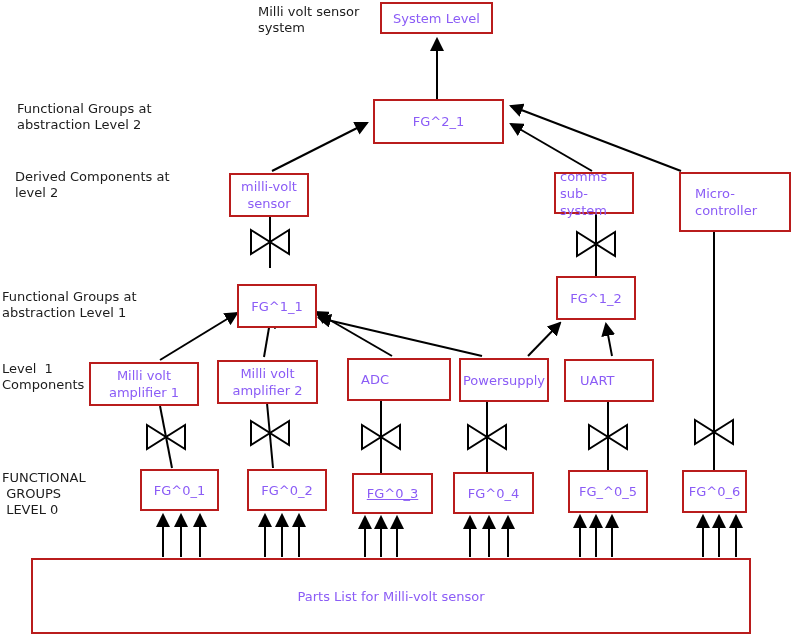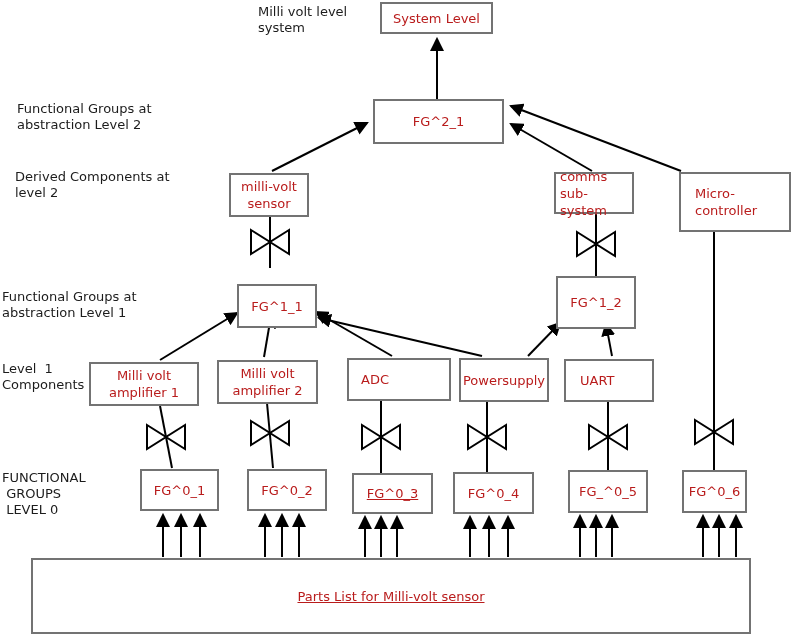--- a/index.html
+++ b/index.html
@@ -4,24 +4,24 @@
 <style>
   html,body{margin:0;padding:0;background:#ffffff;}
   #stage{
     position:relative;width:793px;height:638px;background:#ffffff;
     font-family:"DejaVu Sans","Liberation Sans",sans-serif;
     color:#1c1c1c;overflow:hidden;
   }
   #connectors{position:absolute;left:0;top:0;z-index:1;}
   .box{
     position:absolute;z-index:2;box-sizing:border-box;
-    background:#ffffff;border:2px solid #737373;
+    background:#ffffff;border:2px solid #b91c1c;
     display:flex;align-items:center;justify-content:center;
     text-align:center;font-size:13px;line-height:17px;
-    white-space:pre-wrap;color:#b91c1c;
+    white-space:pre-wrap;color:#8b5cf6;
   }
   .box.left{justify-content:flex-start;text-align:left;}
   .lbl{
     position:absolute;z-index:2;font-size:13px;line-height:16px;
     white-space:pre-wrap;color:#1c1c1c;
   }
 </style>
 </head>
 <body>
 
@@ -78,21 +78,21 @@
       <path d="M577,232 L596,244 L577,256 Z M615,232 L596,244 L615,256 Z"></path>
       <path d="M147,425 L166,437 L147,449 Z M185,425 L166,437 L185,449 Z"></path>
       <path d="M251,421 L270,433 L251,445 Z M289,421 L270,433 L289,445 Z"></path>
       <path d="M362,425 L381,437 L362,449 Z M400,425 L381,437 L400,449 Z"></path>
       <path d="M468,425 L487,437 L468,449 Z M506,425 L487,437 L506,449 Z"></path>
       <path d="M589,425 L608,437 L589,449 Z M627,425 L608,437 L627,449 Z"></path>
       <path d="M695,420 L714,432 L695,444 Z M733,420 L714,432 L733,444 Z"></path>
     </g>
   </svg>
 
-  <div class="lbl" style="left:258px;top:4px;">Milli volt level
+  <div class="lbl" style="left:258px;top:4px;">Milli volt sensor
 system</div>
   <div class="lbl" style="left:17px;top:101px;">Functional Groups at
 abstraction Level 2</div>
   <div class="lbl" style="left:15px;top:169px;">Derived Components at
 level 2</div>
   <div class="lbl" style="left:2px;top:289px;">Functional Groups at
 abstraction Level 1</div>
   <div class="lbl" style="left:2px;top:361px;">Level  1
 Components</div>
   <div class="lbl" style="left:2px;top:470px;">FUNCTIONAL
@@ -101,29 +101,29 @@
 
   <div class="box" style="left:380px;top:2px;width:113px;height:32px;">System Level</div>
   <div class="box" style="left:373px;top:99px;width:131px;height:45px;">FG^2_1</div>
   <div class="box" style="left:229px;top:173px;width:80px;height:44px;">milli-volt
 sensor</div>
   <div class="box left" style="left:554px;top:172px;width:80px;height:42px;padding-left:4px;">comms
 sub-system</div>
   <div class="box left" style="left:679px;top:172px;width:112px;height:60px;padding-left:14px;">Micro-
 controller</div>
   <div class="box" style="left:237px;top:268px;width:80px;height:44px;margin-top:16px;">FG^1_1</div>
-  <div class="box" style="left:556px;top:276px;width:80px;height:53px;">FG^1_2</div>
+  <div class="box" style="left:556px;top:276px;width:80px;height:44px;">FG^1_2</div>
   <div class="box" style="left:89px;top:362px;width:110px;height:44px;">Milli volt
 amplifier 1</div>
   <div class="box" style="left:217px;top:360px;width:101px;height:44px;">Milli volt
 amplifier 2</div>
   <div class="box left" style="left:347px;top:358px;width:104px;height:43px;padding-left:12px;">ADC</div>
   <div class="box" style="left:459px;top:358px;width:90px;height:44px;">Powersupply</div>
   <div class="box left" style="left:564px;top:359px;width:90px;height:43px;padding-left:14px;">UART</div>
   <div class="box" style="left:140px;top:469px;width:79px;height:42px;">FG^0_1</div>
   <div class="box" style="left:247px;top:469px;width:80px;height:42px;">FG^0_2</div>
   <div class="box" style="left:352px;top:473px;width:81px;height:41px;text-decoration:underline;">FG^0_3</div>
   <div class="box" style="left:453px;top:472px;width:81px;height:42px;">FG^0_4</div>
   <div class="box" style="left:568px;top:470px;width:80px;height:43px;">FG_^0_5</div>
   <div class="box" style="left:682px;top:470px;width:65px;height:43px;">FG^0_6</div>
-  <div class="box" style="left:31px;top:558px;width:720px;height:76px;text-decoration:underline;">Parts List for Milli-volt sensor</div>
+  <div class="box" style="left:31px;top:558px;width:720px;height:76px;">Parts List for Milli-volt sensor</div>
 
 </div>
 
 </body></html>

